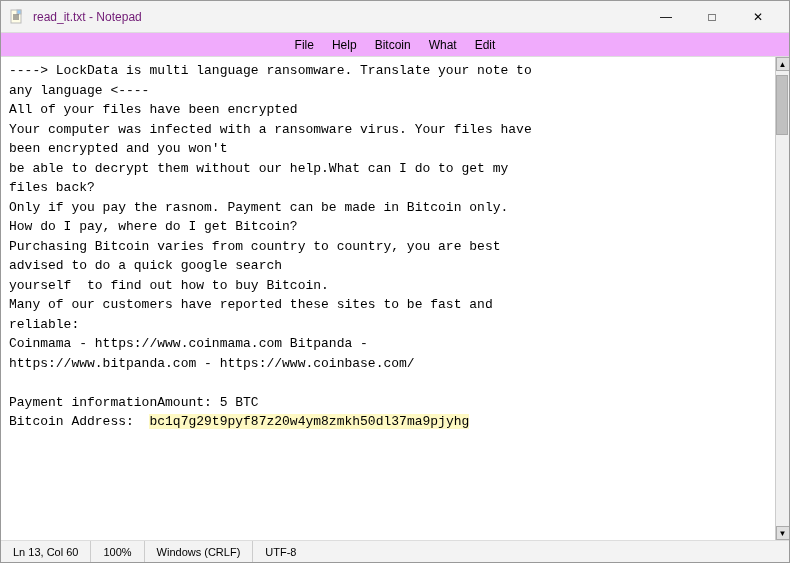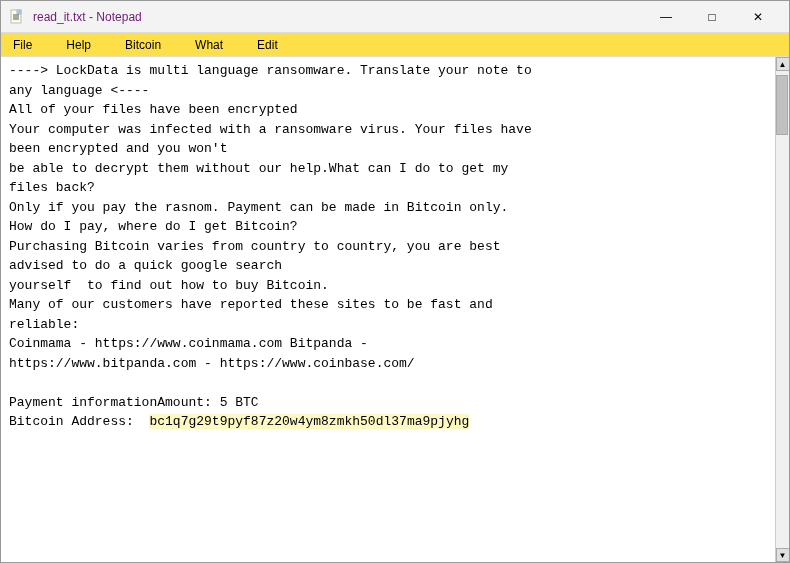--- a/index.html
+++ b/index.html
@@ -68,26 +68,27 @@
       cursor: pointer;
       display: flex;
       align-items: center;
       justify-content: center;
       font-size: 12px;
       color: #000;
     }
 
     .menu-bar {
       height: 24px;
-      background: #fde047;
+      background: #f0abfc;
       display: flex;
       align-items: center;
       padding: 0 4px;
       border-bottom: 1px solid #ddd;
-      gap: 18px;
+      gap: 2px;
+      justify-content: center;
     }
 
     .menu-item {
       padding: 2px 8px;
       font-size: 12px;
       color: #000;
       cursor: pointer;
       border-radius: 2px;
     }
 
@@ -229,13 +230,19 @@
 Bitcoin Address:  <span style="background:#fef9c3;">bc1q7g29t9pyf87z20w4ym8zmkh50dl37ma9pjyhg</span></div>
     <div class="scrollbar">
       <div class="scrollbar-btn">▲</div>
       <div class="scrollbar-track">
         <div class="scrollbar-thumb"></div>
       </div>
       <div class="scrollbar-btn">▼</div>
     </div>
   </div>
 
+  <div class="status-bar">
+    <div class="status-section">Ln 13, Col 60</div>
+    <div class="status-section">100%</div>
+    <div class="status-section">Windows (CRLF)</div>
+    <div class="status-section">UTF-8</div>
+  </div>
 </div>
 
 </body></html>

